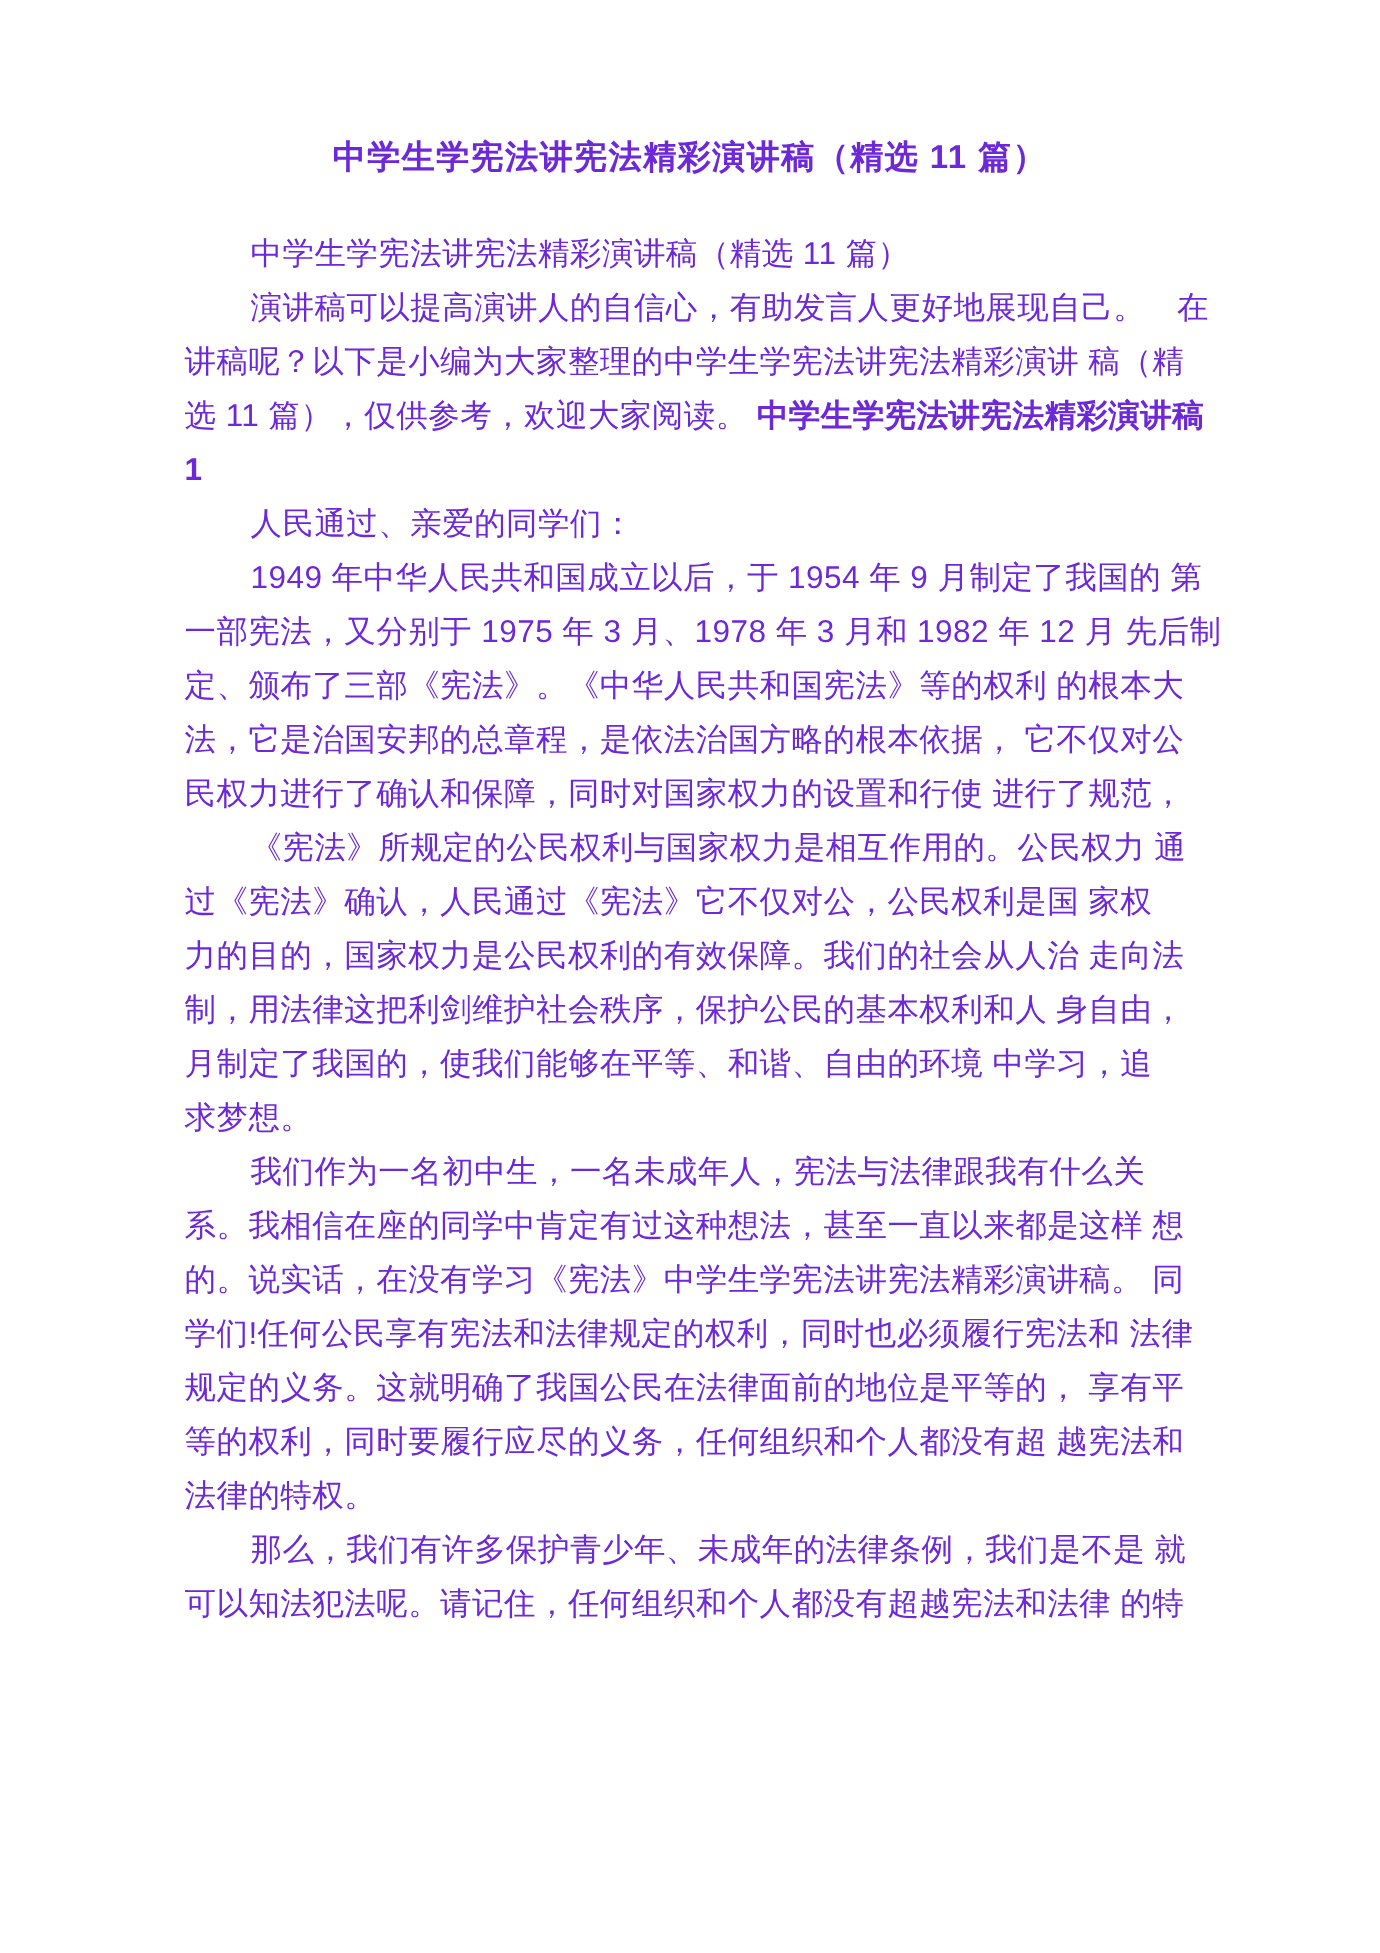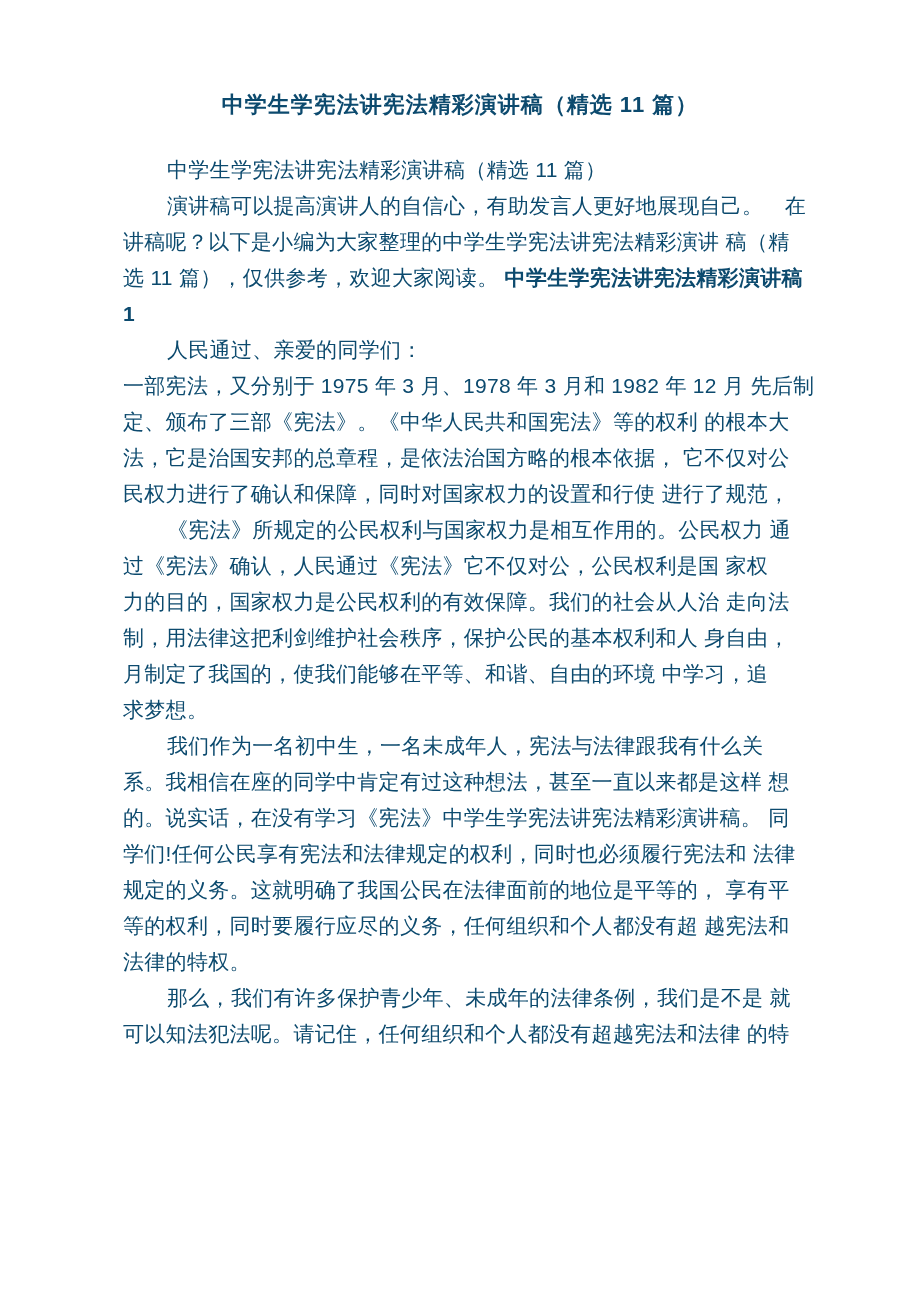--- a/index.html
+++ b/index.html
@@ -5,21 +5,21 @@
   html, body {
     margin: 0;
     padding: 0;
     background: #ffffff;
   }
   .page {
     position: relative;
     width: 920px;
     height: 1302px;
     background: #ffffff;
-    color: #0c4a6e;
+    color: #6d28d9;
     font-family: "Liberation Sans", sans-serif;
     overflow: hidden;
   }
   .doc-title {
     position: absolute;
     top: 90px;
     left: 0;
     width: 920px;
     margin: 0;
     text-align: center;
@@ -55,20 +55,21 @@
 
 <div class="page">
   <h1 class="doc-title">中学生学宪法讲宪法精彩演讲稿（精选 11 篇）</h1>
   <div class="doc-body">
       <div class="line indent"><span>中学生学宪法讲宪法精彩演讲稿（精选 11 篇）</span></div>
       <div class="line indent"><span>演讲稿可以提高演讲人的自信心，有助发言人更好地展现自己。　在</span></div>
       <div class="line"><span>讲稿呢？以下是小编为大家整理的中学生学宪法讲宪法精彩演讲 稿（精</span></div>
       <div class="line"><span>选 11 篇），仅供参考，欢迎大家阅读。 </span><span class="bold">中学生学宪法讲宪法精彩演讲稿</span></div>
       <div class="line"><span class="bold">1</span></div>
       <div class="line indent"><span>人民通过、亲爱的同学们：</span></div>
+      <div class="line indent"><span>1949 年中华人民共和国成立以后，于 1954 年 9 月制定了我国的 第</span></div>
       <div class="line"><span>一部宪法，又分别于 1975 年 3 月、1978 年 3 月和 1982 年 12 月 先后制</span></div>
       <div class="line"><span>定、颁布了三部《宪法》。《中华人民共和国宪法》等的权利 的根本大</span></div>
       <div class="line"><span>法，它是治国安邦的总章程，是依法治国方略的根本依据， 它不仅对公</span></div>
       <div class="line"><span>民权力进行了确认和保障，同时对国家权力的设置和行使 进行了规范，</span></div>
       <div class="line indent"><span>《宪法》所规定的公民权利与国家权力是相互作用的。公民权力 通</span></div>
       <div class="line"><span>过《宪法》确认，人民通过《宪法》它不仅对公，公民权利是国 家权</span></div>
       <div class="line"><span>力的目的，国家权力是公民权利的有效保障。我们的社会从人治 走向法</span></div>
       <div class="line"><span>制，用法律这把利剑维护社会秩序，保护公民的基本权利和人 身自由，</span></div>
       <div class="line"><span>月制定了我国的，使我们能够在平等、和谐、自由的环境 中学习，追</span></div>
       <div class="line"><span>求梦想。</span></div>

